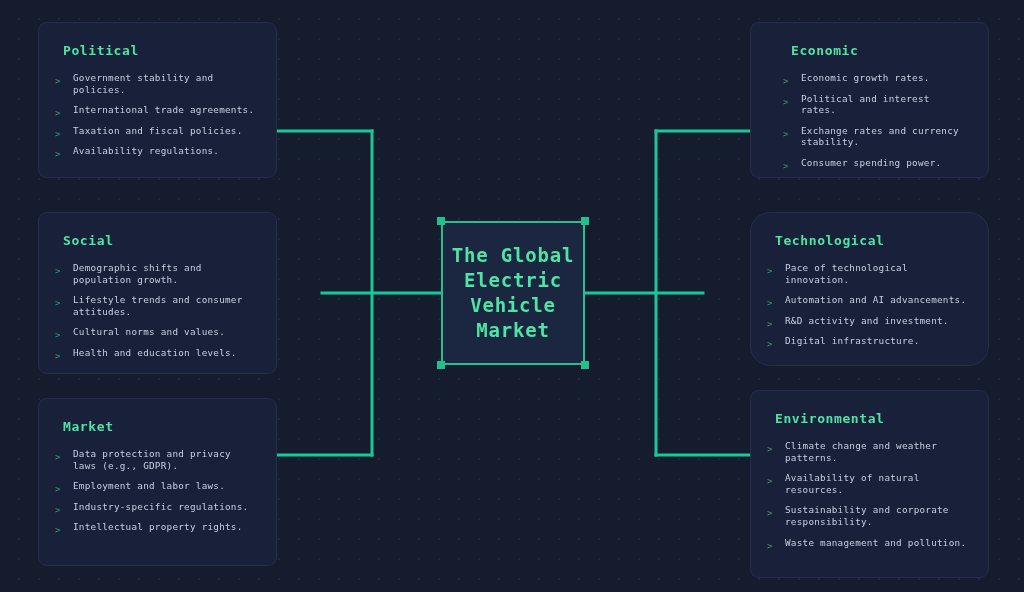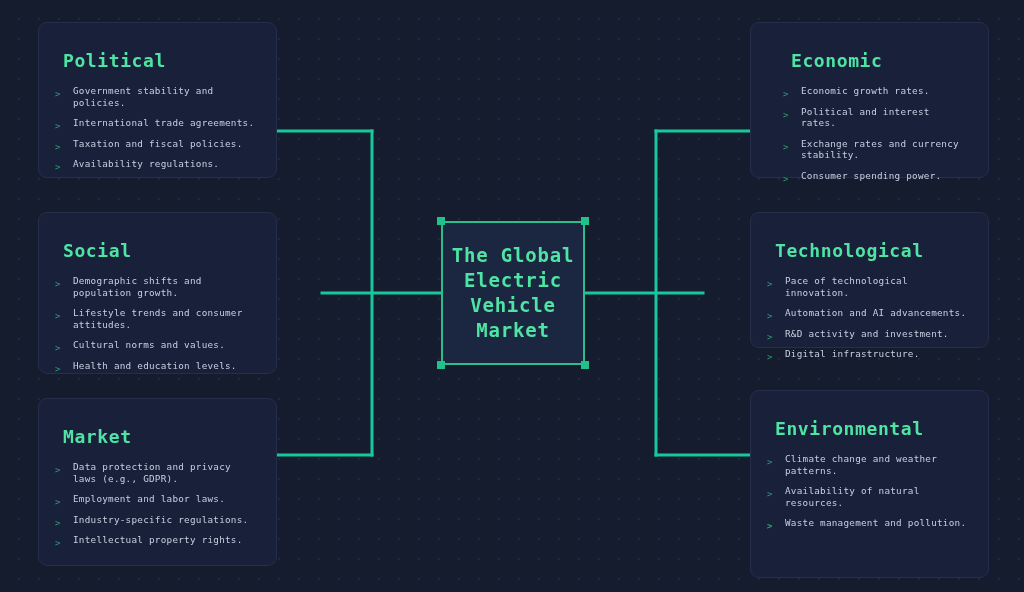--- a/index.html
+++ b/index.html
@@ -32,24 +32,24 @@
   .card {
     position: absolute;
     box-sizing: border-box;
     background: #19203a;
     border: 1px solid #252e4c;
     border-radius: 9px;
     padding: 16px 18px 14px 14px;
   }
   .card-title {
     color: #4fe3a4;
-    font-size: 18px;
+    font-size: 13px;
     font-weight: bold;
     letter-spacing: 0.6px;
-    margin: 11px 0 14px 10px;
+    margin: 4px 0 14px 10px;
   }
   .bullets {
     list-style: none;
     margin: 0;
     padding: 0;
   }
   .bullet {
     position: relative;
     display: block;
     padding-left: 20px;
@@ -67,21 +67,21 @@
     color: #2e9e71;
     font-size: 9px;
     line-height: 9px;
   }
 
   
   .card-political    { left: 38px;  top: 22px;  width: 239px; height: 156px; }
   .card-social       { left: 38px;  top: 212px; width: 239px; height: 162px; }
   .card-legal        { left: 38px;  top: 398px; width: 239px; height: 168px; }
   .card-economic     { left: 750px; top: 22px;  width: 239px; height: 156px; padding-left: 30px; }
-  .card-technological{ left: 750px; top: 212px; width: 239px; height: 136px; }
+  .card-technological{ left: 750px; top: 212px; width: 239px; height: 154px; border-radius: 20px; }
   .card-environmental{ left: 750px; top: 390px; width: 239px; height: 188px; }
 
   
   .center-node {
     position: absolute;
     left: 441px;
     top: 221px;
     width: 144px;
     height: 144px;
     box-sizing: border-box;
@@ -247,20 +247,21 @@
       <div class="bullet">
         <span class="bullet-marker">&gt;</span>
         <span>Climate change and weather patterns.</span>
       </div>
       <div class="bullet">
         <span class="bullet-marker">&gt;</span>
         <span>Availability of natural resources.</span>
       </div>
       <div class="bullet">
         <span class="bullet-marker">&gt;</span>
+        <span>Sustainability and corporate responsibility.</span>
       </div>
       <div class="bullet">
         <span class="bullet-marker">&gt;</span>
         <span>Waste management and pollution.</span>
       </div>
     </div>
   </div>
 
   <div class="center-node">
     <div class="center-label">The Global

